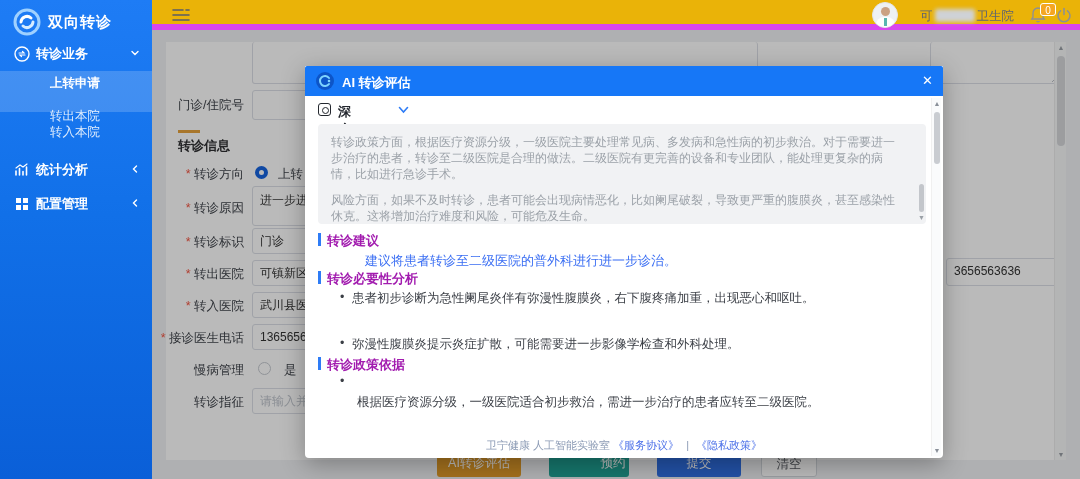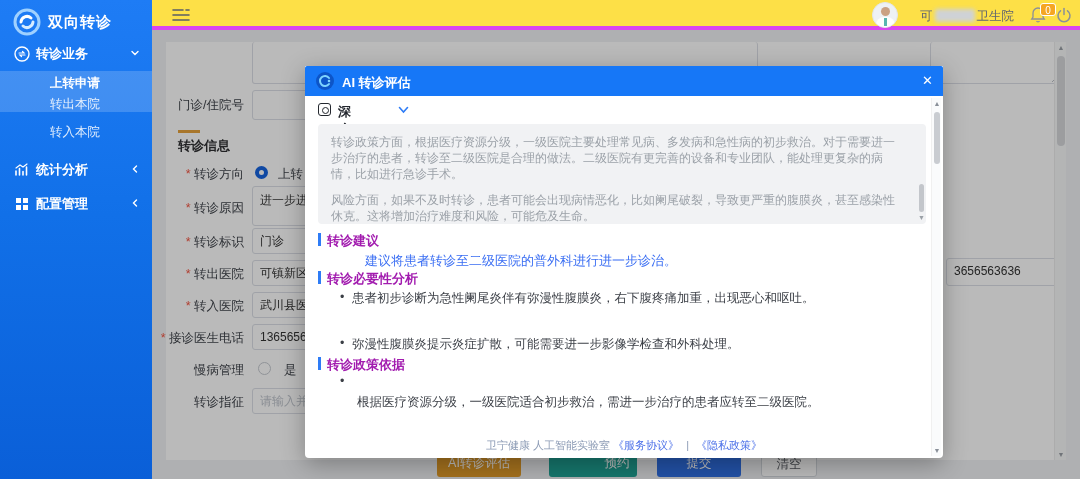--- a/index.html
+++ b/index.html
@@ -15,22 +15,22 @@
   .app-title { position:absolute; left:48px; top:13px; font-size:15px; font-weight:bold; letter-spacing:1px; }
   .menu-item { position:absolute; left:0; width:152px; height:28px; line-height:28px; cursor:pointer; }
   .menu-item .mi-icon { position:absolute; left:14px; top:6px; width:16px; height:16px; }
   .menu-item .mi-label { position:absolute; left:36px; font-size:13px; font-weight:bold; color:#fff; }
   .menu-item .mi-arrow { position:absolute; right:12px; top:8px; width:10px; height:10px; }
   .sub-item { position:absolute; left:0; width:152px; height:41px; line-height:25px;
               font-size:12.5px; color:rgba(255,255,255,.88); padding-left:50px; cursor:pointer; }
   .sub-item.active { background:rgba(255,255,255,.18); color:#fff; font-weight:bold; }
 
   
-  .topbar { position:absolute; left:152px; top:0; width:928px; height:30px; background:#fde047;
-            border-bottom:4px solid #d946ef; z-index:6; }
+  .topbar { position:absolute; left:152px; top:0; width:928px; height:30px; background:#eab308;
+            border-bottom:6px solid #d946ef; z-index:6; }
   .fold-icon { position:absolute; left:20px; top:8px; cursor:pointer; }
   .avatar { position:absolute; right:182px; top:2px; width:26px; height:26px; border-radius:50%;
             background:#eef1f4; overflow:hidden; border:1px solid #e3e6ea; }
   .avatar .head { position:absolute; left:8px; top:4px; width:9px; height:9px; border-radius:50%; background:#caa183; }
   .avatar .coat { position:absolute; left:3px; top:14px; width:19px; height:12px; border-radius:8px 8px 0 0; background:#fdfdfd; }
   .avatar .tie  { position:absolute; left:11px; top:15px; width:3px; height:8px; background:#57b6b0; }
   .hosp-name { position:absolute; right:66px; top:8px; font-size:12.5px; color:#5f6470; white-space:nowrap; }
   .blur-chunk { display:inline-block; width:40px; height:13px; vertical-align:-2px; margin:0 2px;
                 background:#cfd2d6; filter:blur(2px); border-radius:2px; }
   .bell-wrap { position:absolute; right:34px; top:6px; cursor:pointer; }
@@ -131,21 +131,21 @@
     </svg>
     <span class="mi-label">转诊业务</span>
     <svg class="mi-arrow" viewBox="0 0 10 10">
       <polyline points="2,3.5 5,6.5 8,3.5" fill="none" stroke="#fff" stroke-width="1.4" stroke-linecap="round"></polyline>
     </svg>
   </div>
 
   <div class="sub-item active" style="top:71px;">
     <span>上转申请</span>
   </div>
-  <div class="sub-item" style="top:92px;">
+  <div class="sub-item" style="top:104px;">
     <span>转出本院</span>
   </div>
   <div class="sub-item" style="top:120px;">
     <span>转入本院</span>
   </div>
 
   <div class="menu-item" style="top:156px;">
     <svg class="mi-icon" viewBox="0 0 16 16">
       <path d="M2 13V9M5.5 13V6.5M9 13V9.5M12.5 13V5" stroke="#fff" stroke-width="1.6" stroke-linecap="round"></path>
       <path d="M2 6l4-3 3 2 4-3" fill="none" stroke="#fff" stroke-width="1.2" stroke-linecap="round"></path>
@@ -257,21 +257,21 @@
     </div>
 
     <div class="pg-scroll">
       <span class="arr" style="top:2px;">▲</span>
       <div class="thumb"></div>
       <span class="arr" style="bottom:2px;">▼</span>
     </div>
   </div>
 
   <div class="btn btn-ai" style="left:285px; top:420px; width:84px;">AI转诊评估</div>
-  <div class="btn btn-book" style="left:397px; top:420px; width:88px;padding-left:48px;">预约</div>
+  <div class="btn btn-book" style="left:397px; top:420px; width:80px;padding-left:48px;">预约</div>
   <div class="btn btn-submit" style="left:497px; top:420px; width:84px;margin-left:8px;">提交</div>
   <div class="btn btn-clear" style="left:609px; top:420px; width:56px;">清空</div>
 </div>
 
 <div class="overlay"></div>
 
 <div class="modal">
   <div class="modal-header">
     <svg class="modal-logo" viewBox="0 0 20 20">
       <circle cx="10" cy="10" r="9" fill="#0d55c8"></circle>

